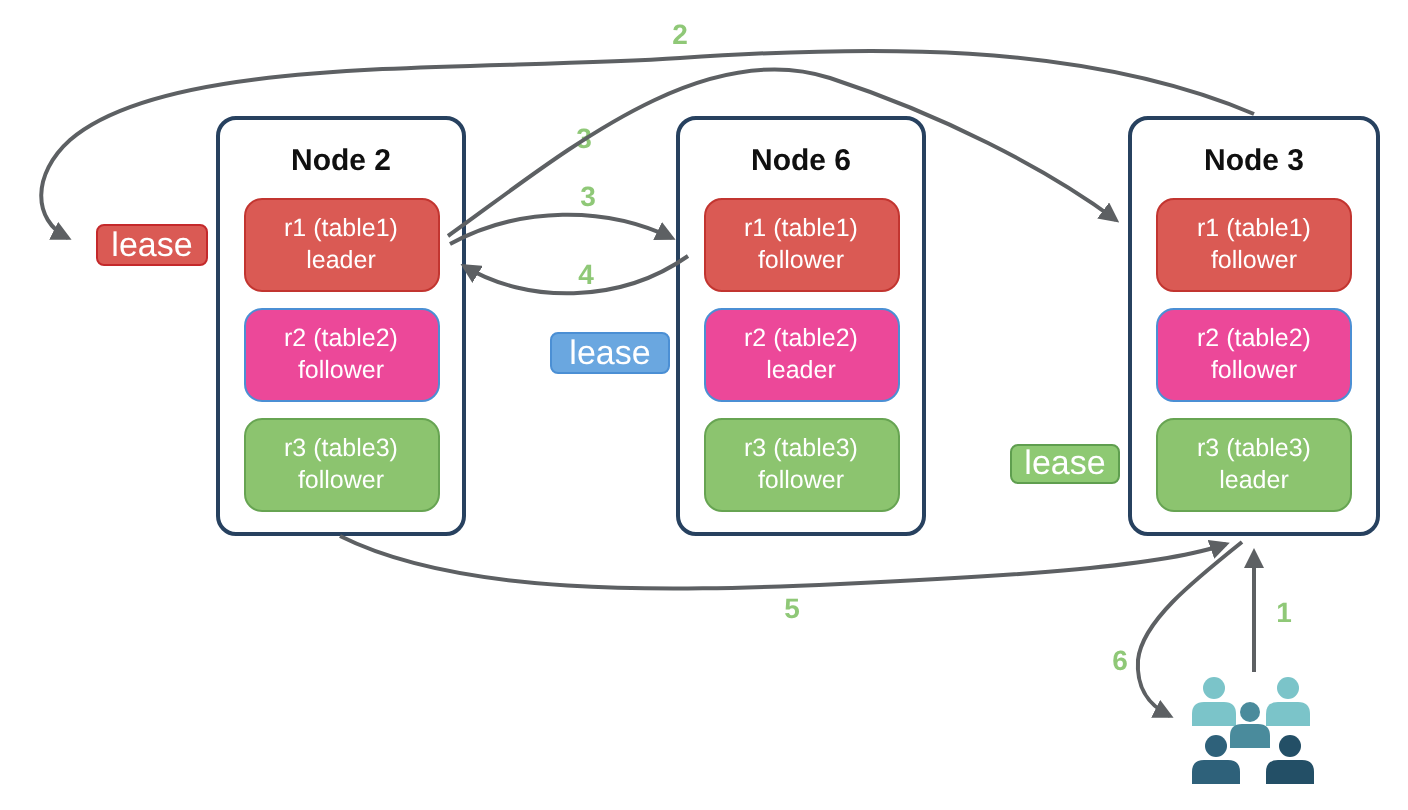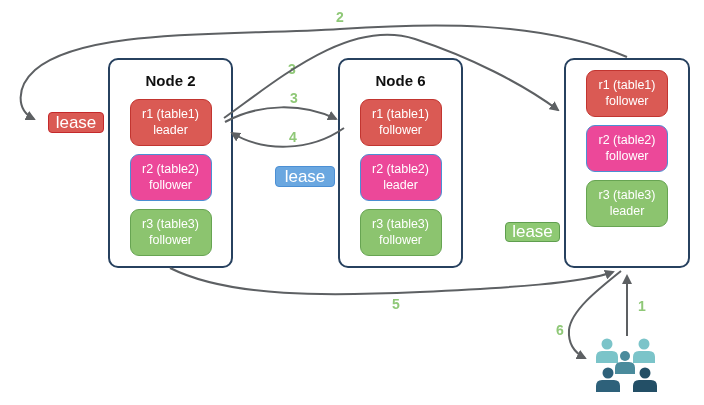--- a/index.html
+++ b/index.html
@@ -9,21 +9,21 @@
   }
   .node{
     position:absolute;width:125px;height:210px;background:#fff;
     border:2px solid #27415f;border-radius:10px;box-sizing:border-box;
   }
   .node-title{
     text-align:center;font-weight:bold;font-size:15px;color:#101010;
     margin-top:12px;height:17px;
   }
   .replica{
-    width:82px;height:47px;margin:10px auto 0 auto;border-radius:9px;
+    width:98px;height:47px;margin:10px auto 0 auto;border-radius:9px;
     display:flex;flex-direction:column;align-items:center;justify-content:center;
     color:#fff;font-size:12.5px;line-height:1.25;text-align:center;box-sizing:border-box;
   }
   .replica + .replica{margin-top:8px;}
   .replica.red{background:#da5a54;border:1.5px solid #c23530;}
   .replica.blue{background:#ec4899;border:1.5px solid #4b8fd4;}
   .replica.green{background:#8cc46f;border:1.5px solid #67a452;}
   .lease{
     position:absolute;color:#fff;font-size:17px;border-radius:4px;
     display:flex;align-items:center;justify-content:center;box-sizing:border-box;
@@ -68,20 +68,21 @@
       <span>r2 (table2)</span>
       <span>leader</span>
     </div>
     <div class="replica green">
       <span>r3 (table3)</span>
       <span>follower</span>
     </div>
   </div>
 
   <div class="node" style="left:564px;top:58px;width:126px;">
+    <div class="node-title">Node 3</div>
     <div class="replica red">
       <span>r1 (table1)</span>
       <span>follower</span>
     </div>
     <div class="replica blue">
       <span>r2 (table2)</span>
       <span>follower</span>
     </div>
     <div class="replica green">
       <span>r3 (table3)</span>

